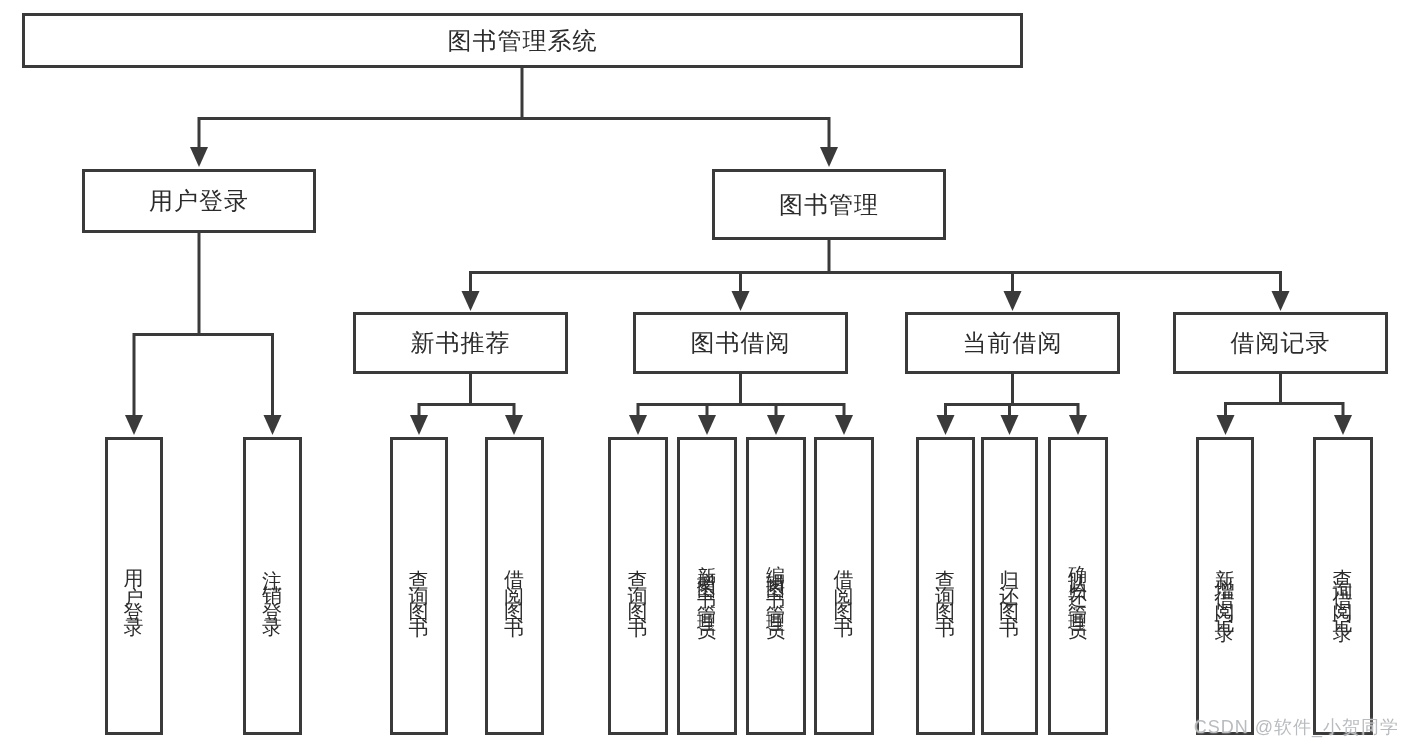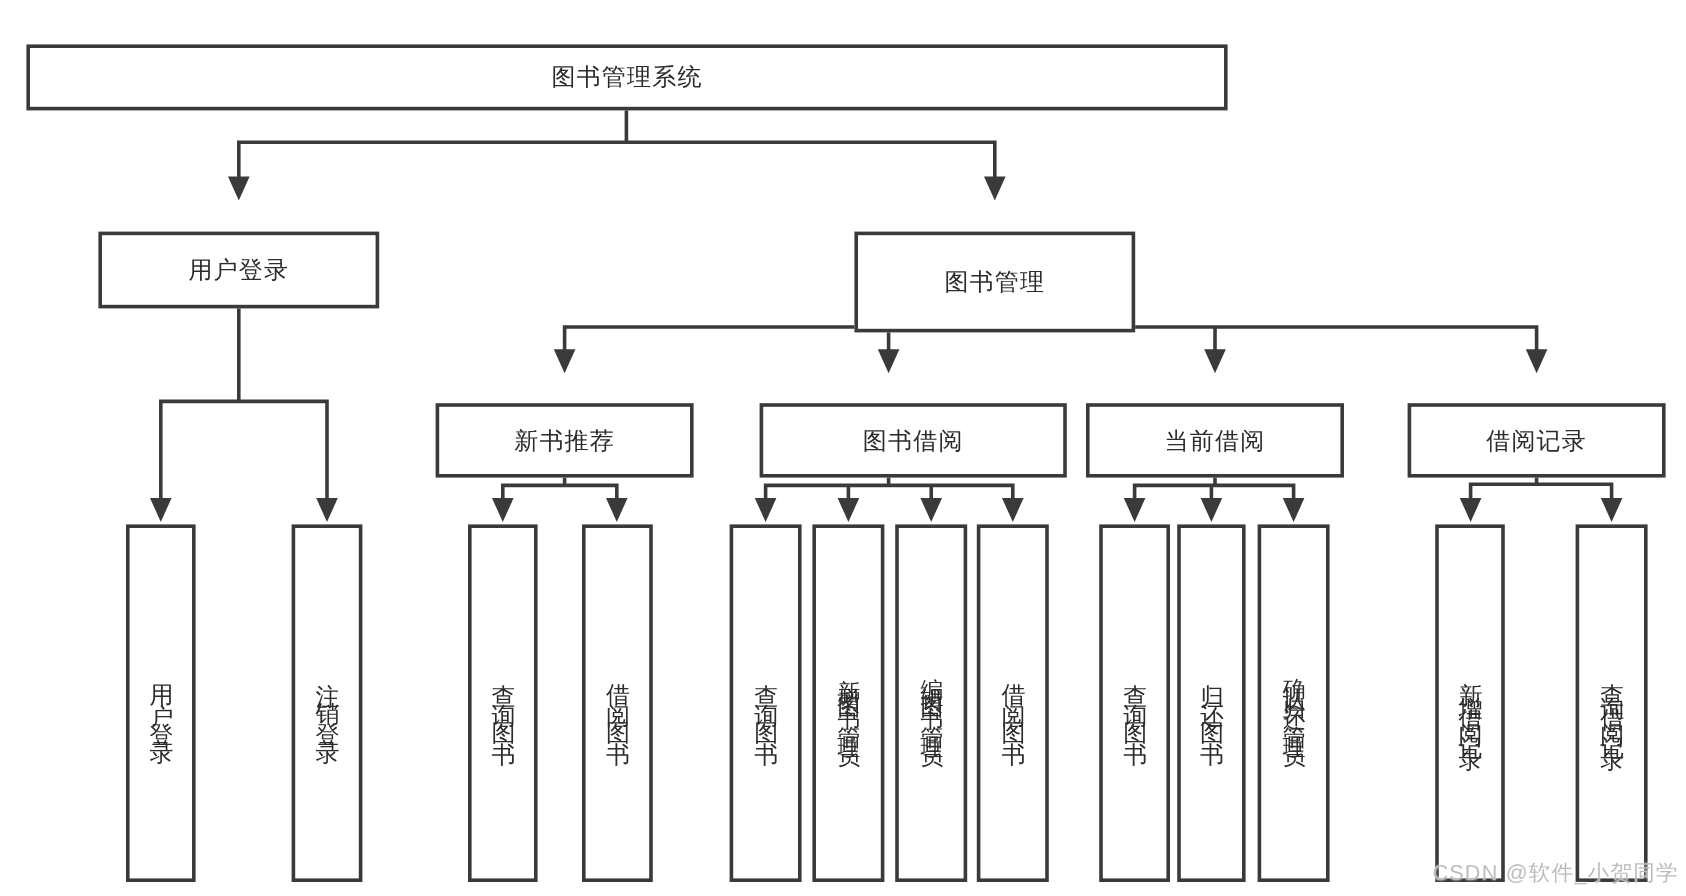--- a/index.html
+++ b/index.html
@@ -19,24 +19,23 @@
   }
   #connectors{position:absolute;left:0;top:0;width:1405px;height:747px;}
   #connectors path, #connectors line{stroke:var(--line);stroke-width:3;fill:none;}
   #connectors polygon{fill:var(--line);stroke:none;}
   .node{
     position:absolute;
     box-sizing:border-box;
     border:3px solid var(--line);
     background:var(--bg);
     display:flex;align-items:center;justify-content:center;
-    font-size:20px;
+    font-size:24px;
     letter-spacing:1px;
     white-space:nowrap;
-    margin-top:24px;
   }
   .leaf{
     position:absolute;
     top:437px;height:298px;
     box-sizing:border-box;
     border:3px solid var(--line);
     background:var(--bg);
     display:flex;align-items:center;justify-content:center;
     writing-mode:vertical-rl;
     text-orientation:mixed;
@@ -119,24 +118,24 @@
       <path d="M1280.5,373 V403.5"></path>
       <path d="M1225.5,430 L1225.5,403.5 L1343,403.5 L1343,430"></path>
       <polygon points="1216.5,415 1234.5,415 1225.5,435"></polygon>
       <polygon points="1334,415 1352,415 1343,435"></polygon>
     </g>
   </svg>
 
   <div class="node" style="left:22px;top:13px;width:1001px;height:55px;">图书管理系统</div>
 
   <div class="node" style="left:82px;top:169px;width:234px;height:64px;">用户登录</div>
-  <div class="node" style="left:712px;top:169px;width:234px;height:84px;">图书管理</div>
+  <div class="node" style="left:712px;top:169px;width:234px;height:71px;">图书管理</div>
 
-  <div class="node" style="left:363px;top:312px;width:215px;height:62px;">新书推荐</div>
-  <div class="node" style="left:633px;top:312px;width:256px;height:62px;">图书借阅</div>
+  <div class="node" style="left:353px;top:312px;width:215px;height:62px;">新书推荐</div>
+  <div class="node" style="left:633px;top:312px;width:215px;height:62px;">图书借阅</div>
   <div class="node" style="left:1173px;top:312px;width:215px;height:62px;">借阅记录</div>
   <div class="node" style="left:905px;top:312px;width:215px;height:62px;">当前借阅</div>
 
   <div class="leaf" style="left:105px;width:58px;">用户登录</div>
   <div class="leaf" style="left:243px;width:59px;">注销登录</div>
 
   <div class="leaf" style="left:390px;width:58px;">查询图书</div>
   <div class="leaf" style="left:485px;width:59px;">借阅图书</div>
 
   <div class="leaf" style="left:608px;width:60px;">查询图书</div>

